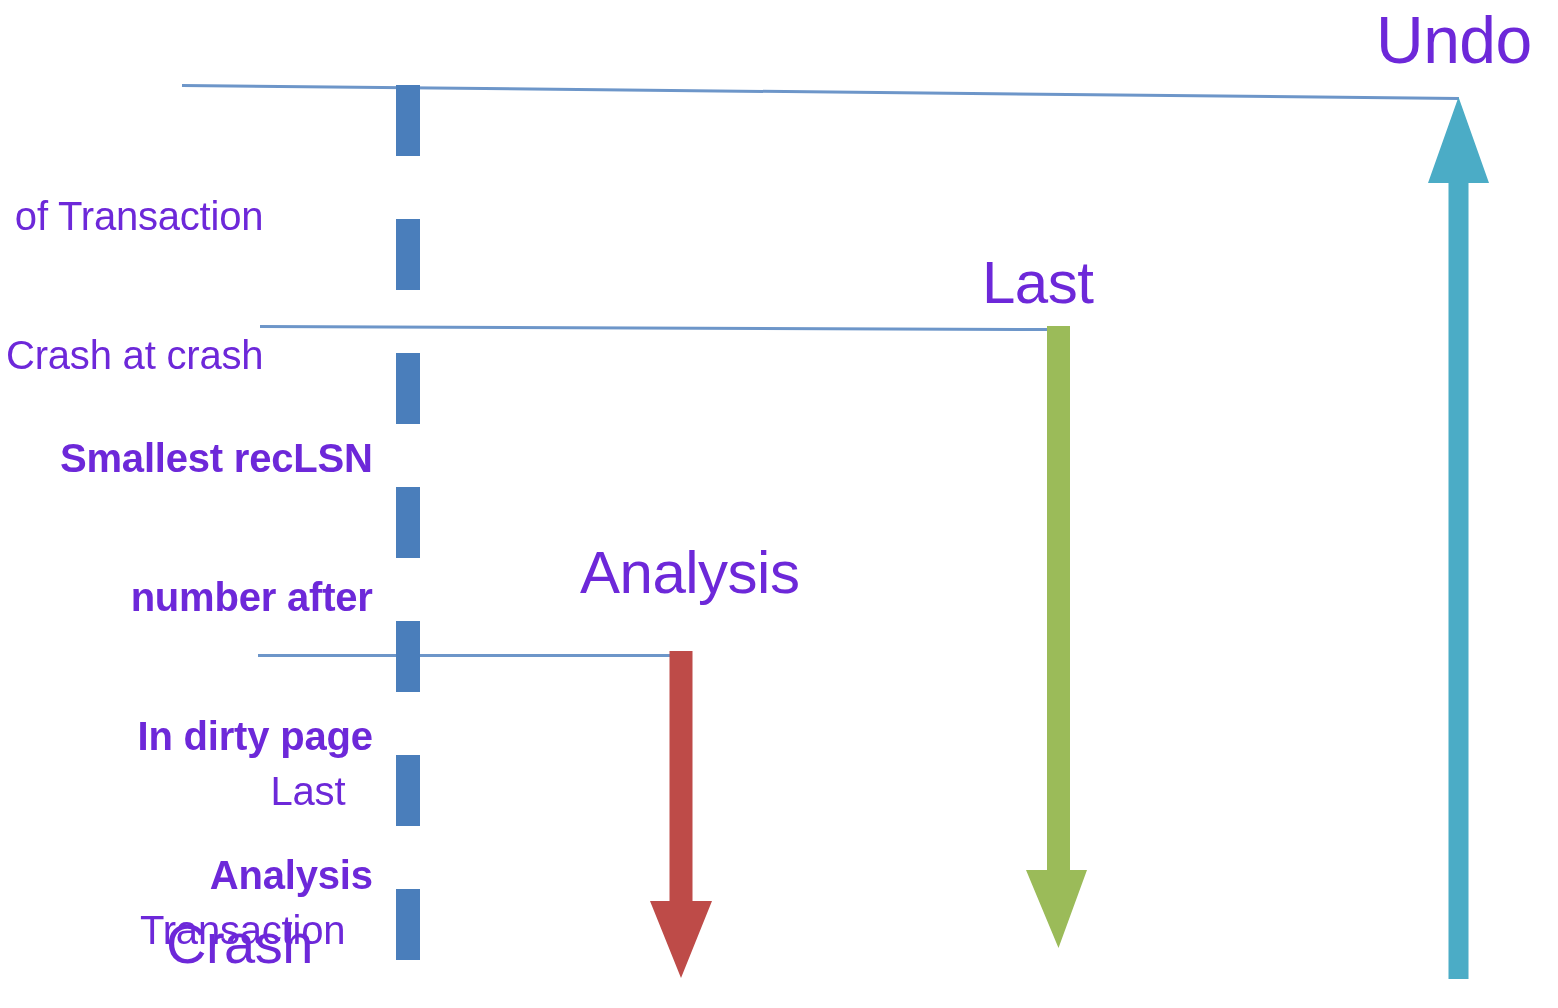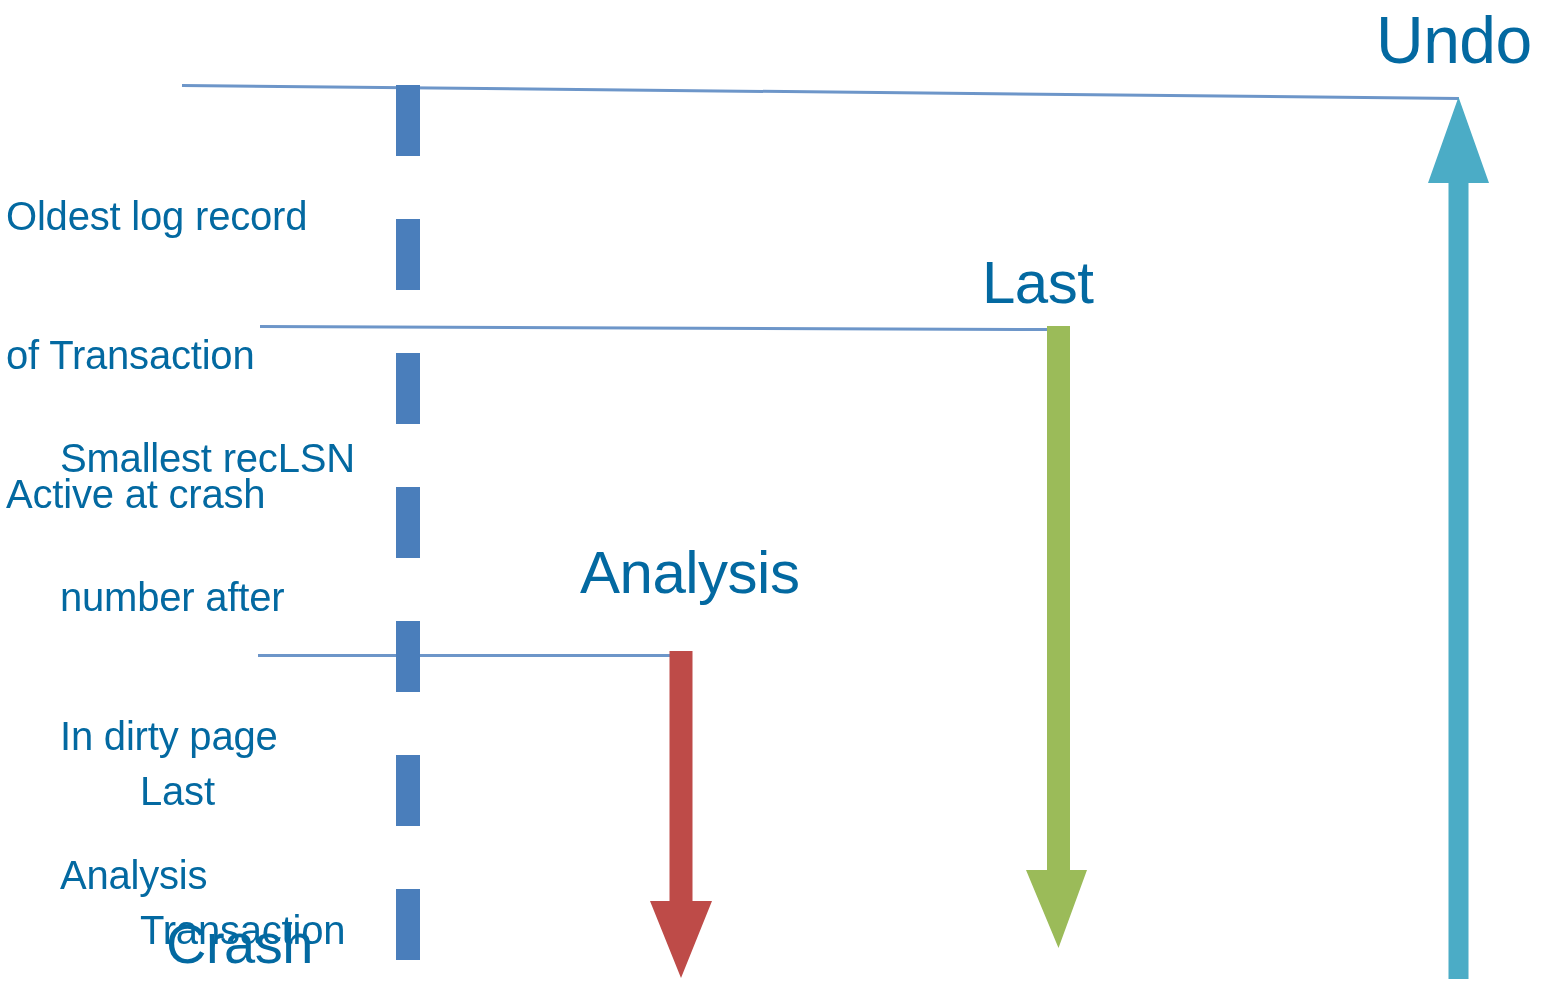--- a/index.html
+++ b/index.html
@@ -13,23 +13,24 @@
   }
   #canvas {
     position: relative;
     width: 1558px;
     height: 1008px;
     background: #ffffff;
     overflow: hidden;
   }
   .label {
     position: absolute;
-    color: #0369a1;
+    color: #6d28d9;
     white-space: pre;
     line-height: 1.16;
+    text-align: right;
   }
   .block-label {
     font-size: 40px;
     letter-spacing: -0.2px;
   }
   .phase-label {
     font-size: 60px;
     letter-spacing: -0.5px;
   }
   .crash-label {
@@ -89,26 +90,25 @@
     </svg>
   </div>
 
   <div class="arrow" style="left:1425px; top:95px; width:68px; height:886px;">
     <svg width="68" height="886" viewBox="0 0 68 886" xmlns="http://www.w3.org/2000/svg">
       <path d="M 33.5 2 L 64 88 L 43.5 88 L 43.5 884 L 23.5 884 L 23.5 88 L 3 88 Z" fill="#4bacc6"></path>
     </svg>
   </div>
 
   <div class="label block-label" style="left:6px; top:100px;">
-    <div>Oldest log record</div>
     <div>of Transaction</div>
-    <div>Active at crash</div>
+    <div>Crash at crash</div>
   </div>
 
-  <div class="label block-label" style="left:60px; top:342px;">
+  <div class="label block-label" style="left:60px; top:342px;font-weight:bold;">
     <div>Smallest recLSN</div>
     <div>number after</div>
     <div>In dirty page</div>
     <div>Analysis</div>
   </div>
 
   <div class="label block-label" style="left:140px; top:675px;">
     <div>Last</div>
     <div>Transaction</div>
   </div>

